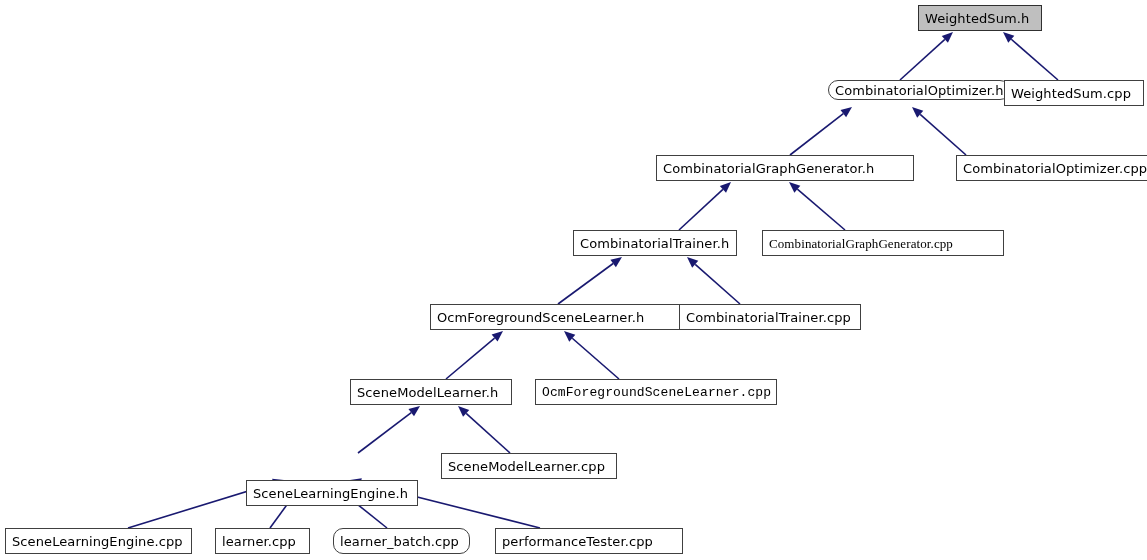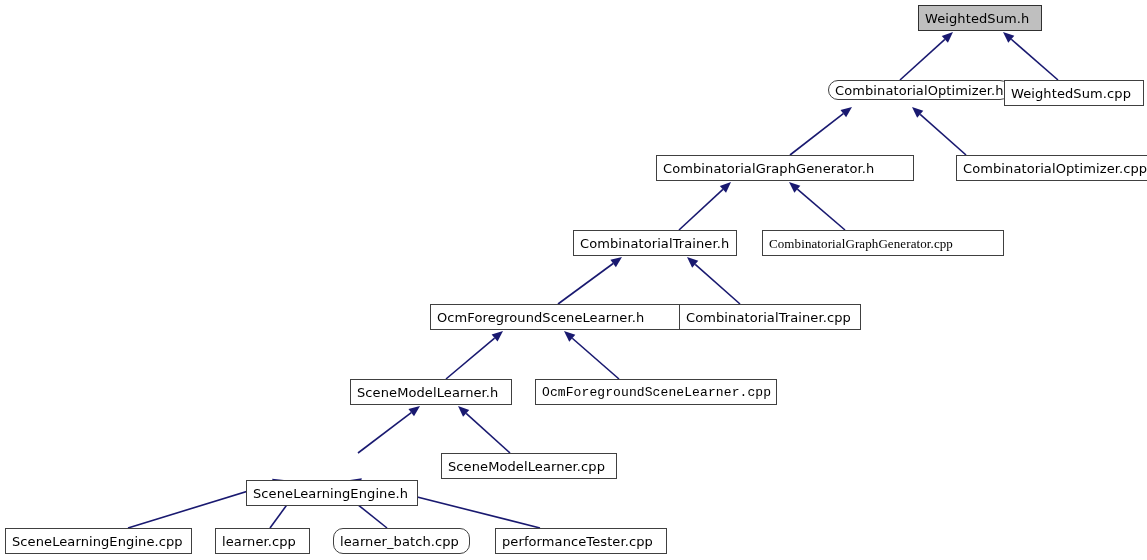--- a/index.html
+++ b/index.html
@@ -158,16 +158,16 @@
     </div>
     <div class="graph-node" style="left: 5px; top: 528px; width: 187px; height: 26px;">
       <span class="node-label">SceneLearningEngine.cpp</span>
     </div>
     <div class="graph-node" style="left: 215px; top: 528px; width: 95px; height: 26px;">
       <span class="node-label">learner.cpp</span>
     </div>
     <div class="graph-node" style="left: 333px; top: 528px; width: 137px; height: 26px; border-radius: 10px;">
       <span class="node-label">learner_batch.cpp</span>
     </div>
-    <div class="graph-node" style="left: 495px; top: 528px; width: 172px; height: 26px;">
+    <div class="graph-node" style="left: 495px; top: 528px; width: 188px; height: 26px;">
       <span class="node-label">performanceTester.cpp</span>
     </div>
   </div>
 
 </body></html>

